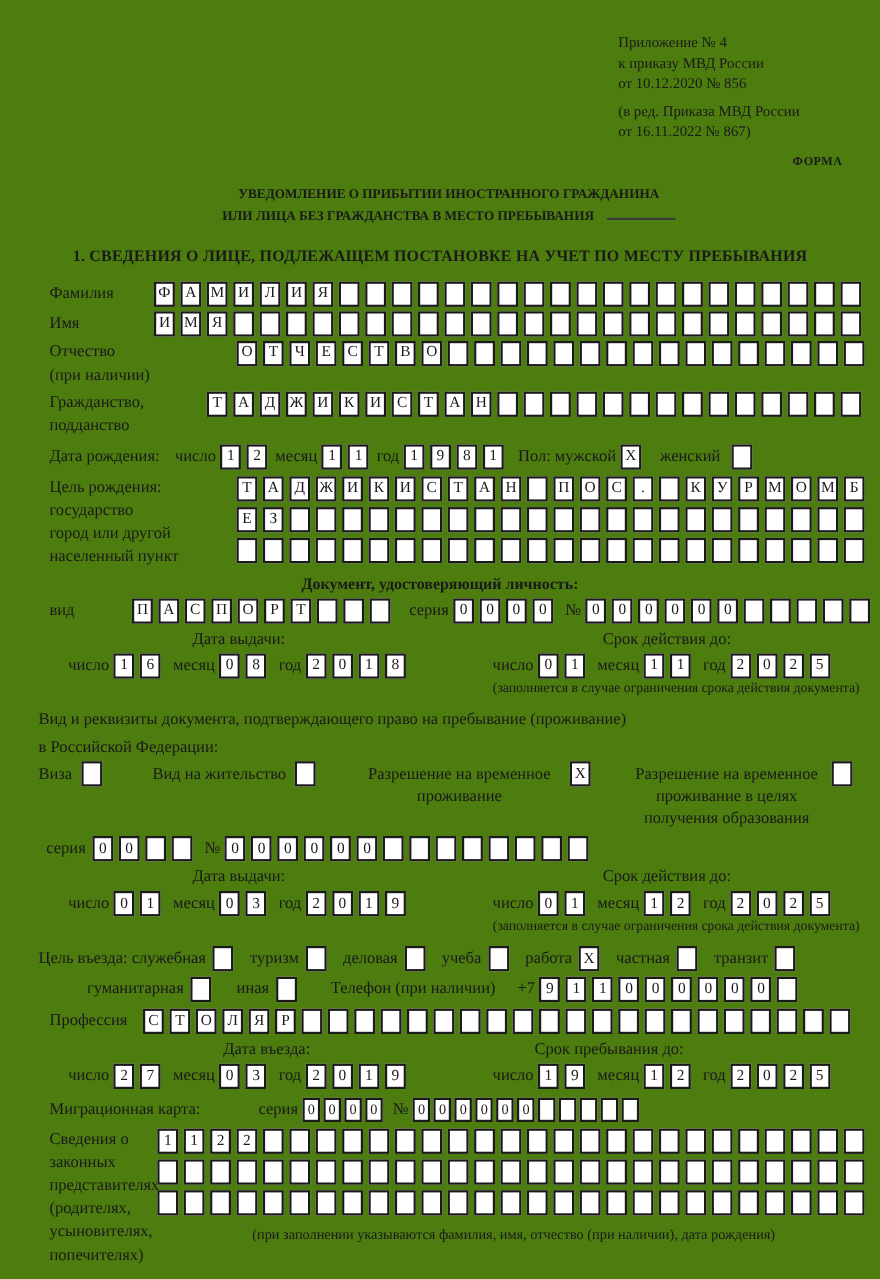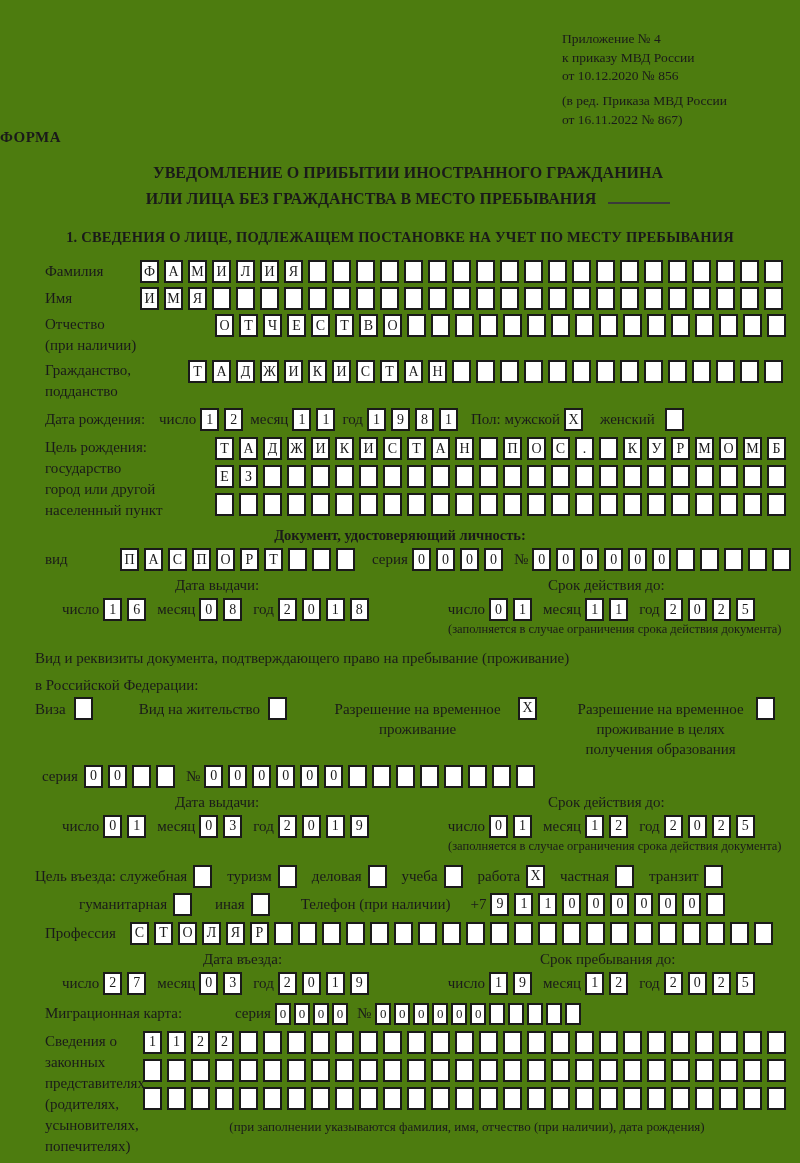--- a/index.html
+++ b/index.html
@@ -4,22 +4,22 @@
 <style>
   * { box-sizing: border-box; margin: 0; padding: 0; }
   html,body { background:#ffffff; }
   .page {
     width: 800px; height: 1163px; background: #4d7c0f; color: #1a1a1a;
     font-family: "Liberation Serif", "DejaVu Serif", serif;
     position: relative; overflow: hidden; margin: 0 auto;
   }
   .lawref { margin-left: 562px; padding-top: 30px; font-size: 13.5px; line-height: 1.38; }
   .lawref .grp2 { margin-top: 6px; }
-  .forma { width: 766px; text-align: left; font-weight: 700; font-size: 15px; letter-spacing: .5px; }
-  .title { margin-top: 14px; text-align: center; font-weight: 700; font-size: 16px; line-height: 1.6; padding-left: 16px; }
+  .forma { width: 766px; text-align: right; font-weight: 700; font-size: 11px; margin-top: 12px; letter-spacing: .5px; }
+  .title { margin-top: 14px; text-align: center; font-weight: 700; font-size: 12px; line-height: 1.6; padding-left: 16px; }
   .blank { display: inline-block; width: 62px; height: 14px; border-bottom: 2px solid #3a3a3a; margin-left: 12px; }
   .sec1 { margin-top: 18px; text-align: center; font-weight: 700; font-size: 14.5px; letter-spacing: .2px; }
 
   .row { display: flex; align-items: center; padding-left: 45px; margin-top: 4px; font-size: 15px; }
   .row.top { align-items: flex-start; }
   .lab { flex: none; }
   .lab .ln { line-height: 21px; }
   .w75 { width: 75px; } .w85 { width: 85px; } .w95 { width: 95px; }
   .w98 { width: 98px; } .w143 { width: 143px; } .w170 { width: 170px; }
   .w175 { width: 175px; } .w185 { width: 185px; }
@@ -34,21 +34,21 @@
   .cellcol .cells { margin-bottom: 5px; }
   .dlb { flex: none; margin: 0 4px 0 2px; }
   .mr6 { margin-right: 6px; } .ml6 { margin-left: 6px; } .ml8 { margin-left: 8px; }
   .ml12 { margin-left: 12px; } .ml14 { margin-left: 14px; } .ml16 { margin-left: 16px; }
   .ml22 { margin-left: 22px; }
 
   .doc-header { text-align: center; font-weight: 700; font-size: 14.5px; margin-top: 6px; }
   .dhead { position: relative; height: 19px; margin-top: 6px; font-size: 15px; }
   .dhead span { position: absolute; top: 0; }
   .dh-a1 { left: 175px; } .dh-a2 { left: 548px; }
-  .dh-b1 { left: 159px; margin-left: 44px; } .dh-b2 { left: 540px; }
+  .dh-b1 { left: 159px; margin-left: 44px; } .dh-b2 { left: 486px; }
   .daterow { display: flex; align-items: center; padding-left: 62px; margin-top: 2px; font-size: 15px; }
   .dgrp { display: flex; align-items: center; }
   .dgrp .dl { margin-right: 4px; } .dgrp .cells { margin-right: 6px; }
   .dgrp2 { margin-left: 68px; }
   .note { margin-top: 1px; padding-left: 448px; font-size: 12.5px; white-space: nowrap; }
 
   .permit-intro { padding-left: 35px; margin-top: 8px; font-size: 15px; line-height: 1.75; }
   .cbrow { display: flex; align-items: flex-start; padding-left: 35px; margin-top: 1px; font-size: 15px; gap: 19px; }
   .cbitem { display: flex; align-items: flex-start; }
   .cbl { line-height: 20px; }

